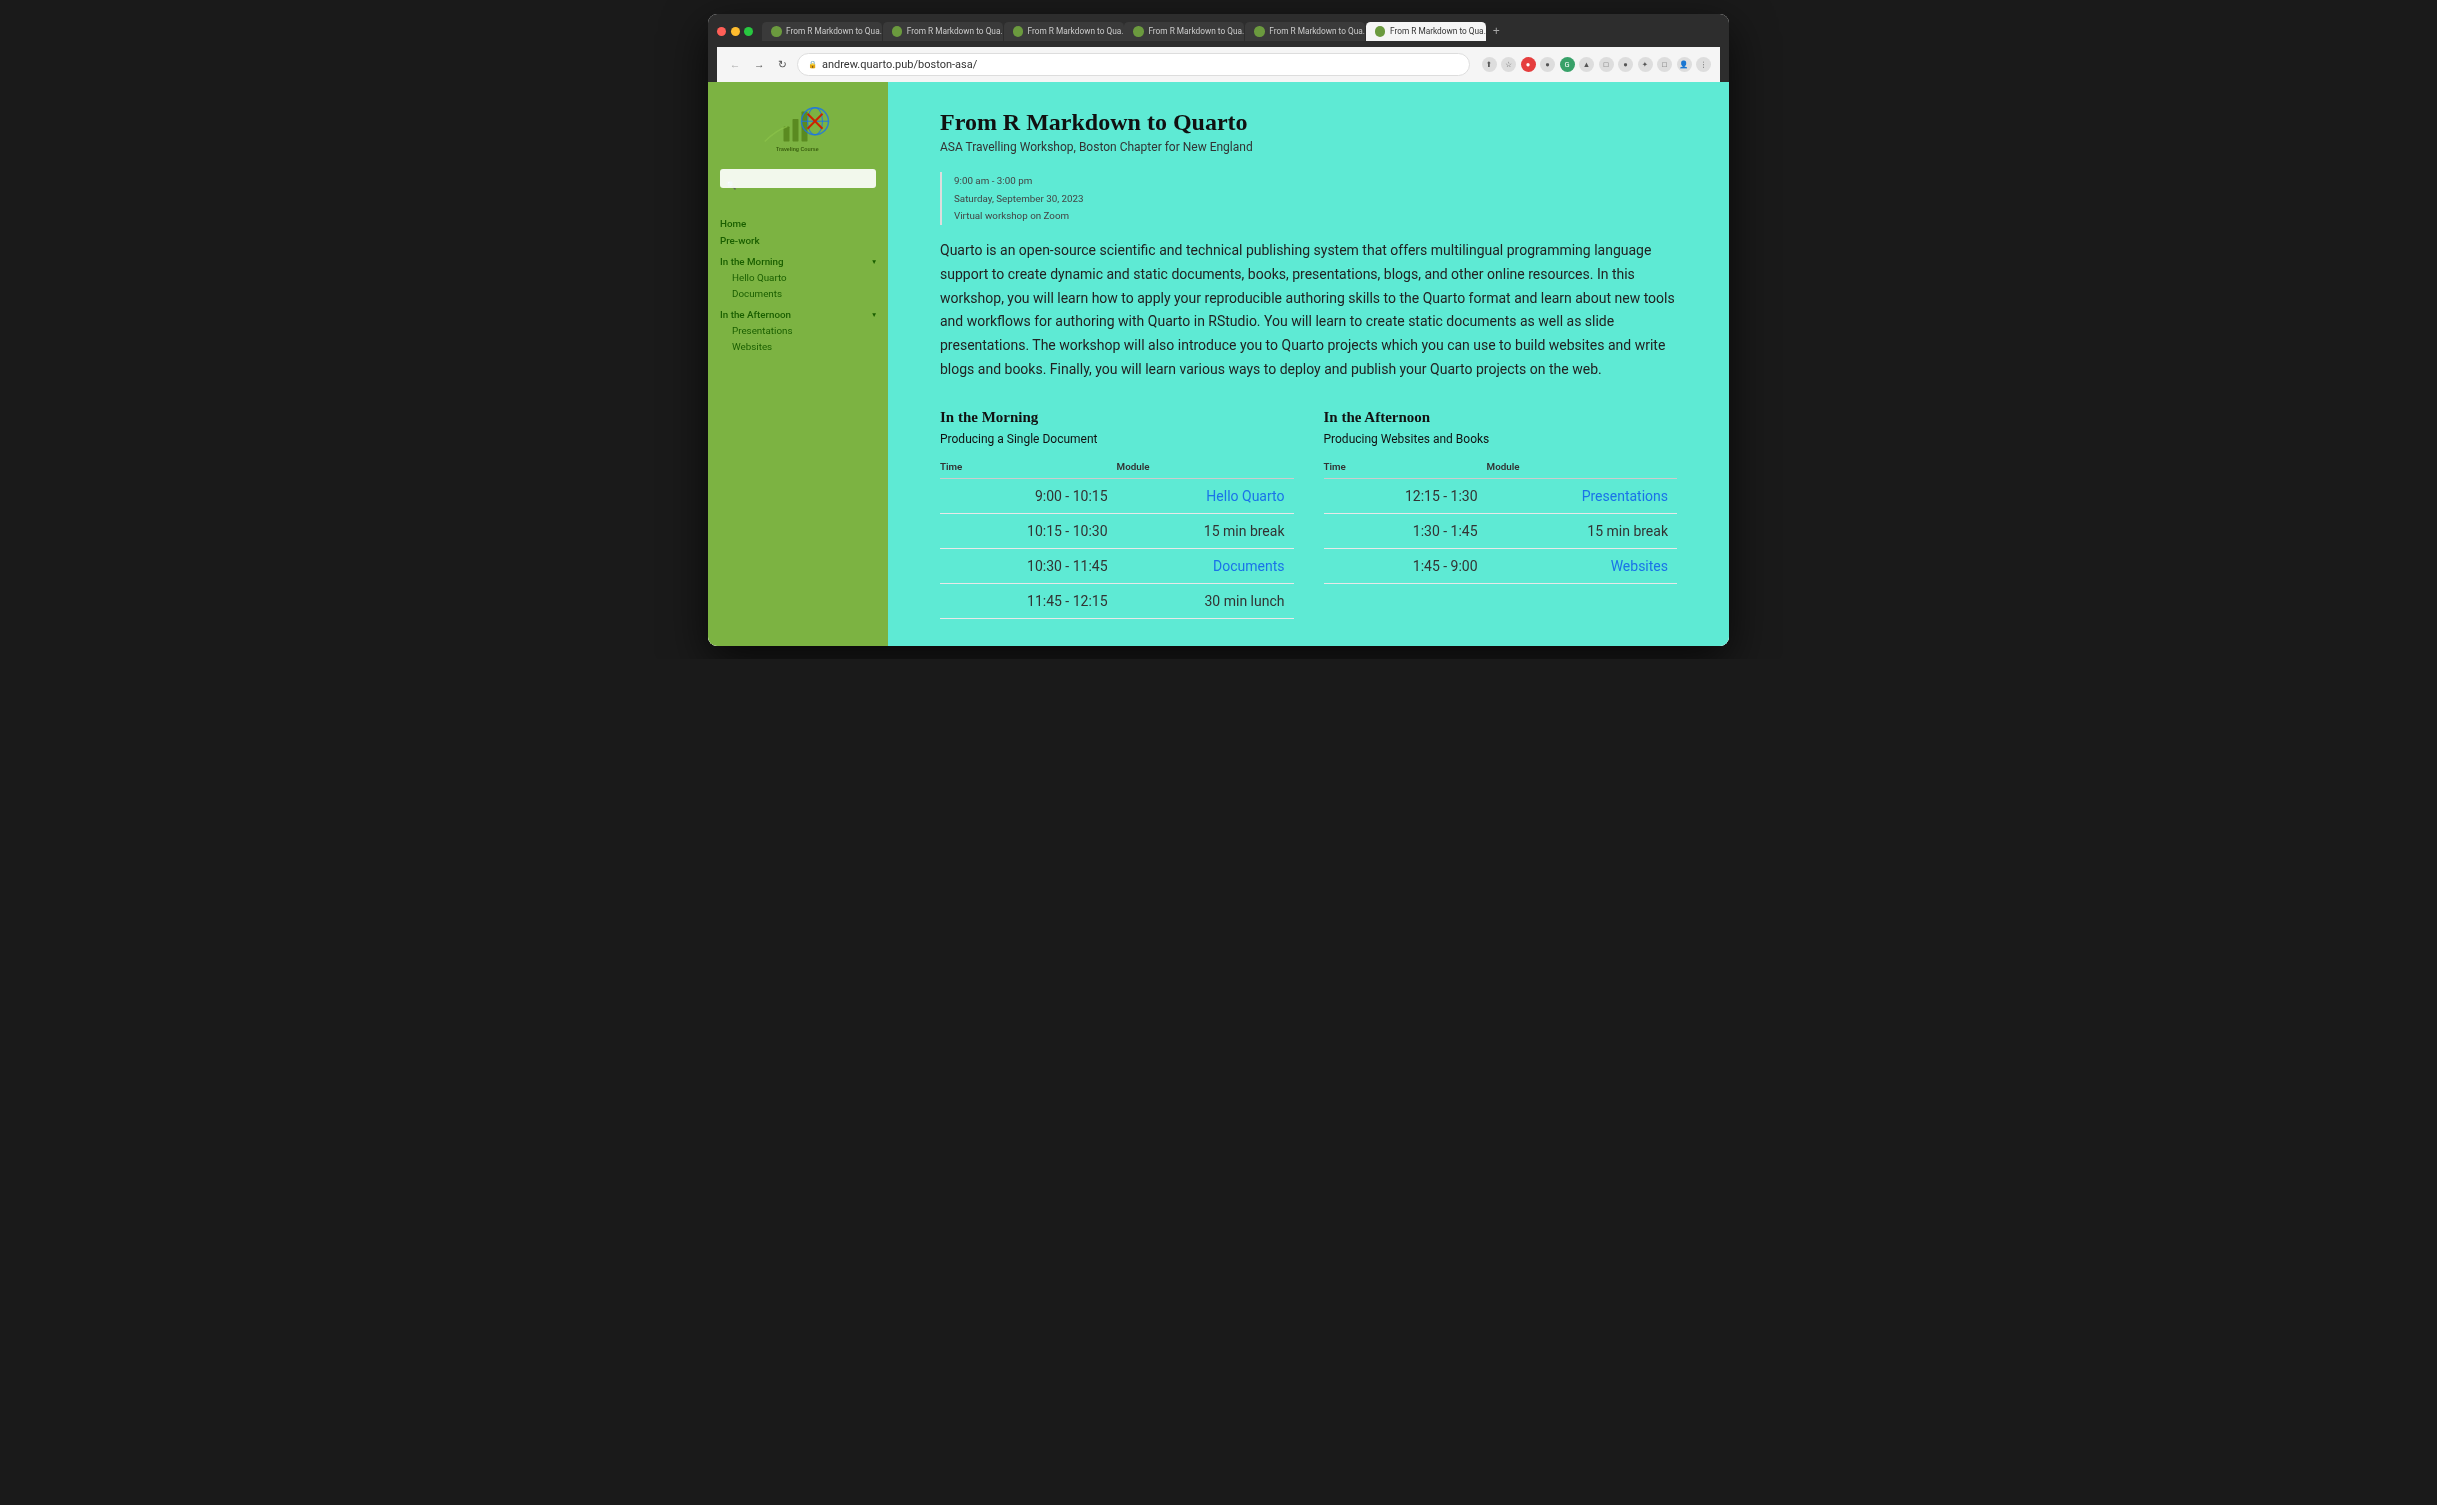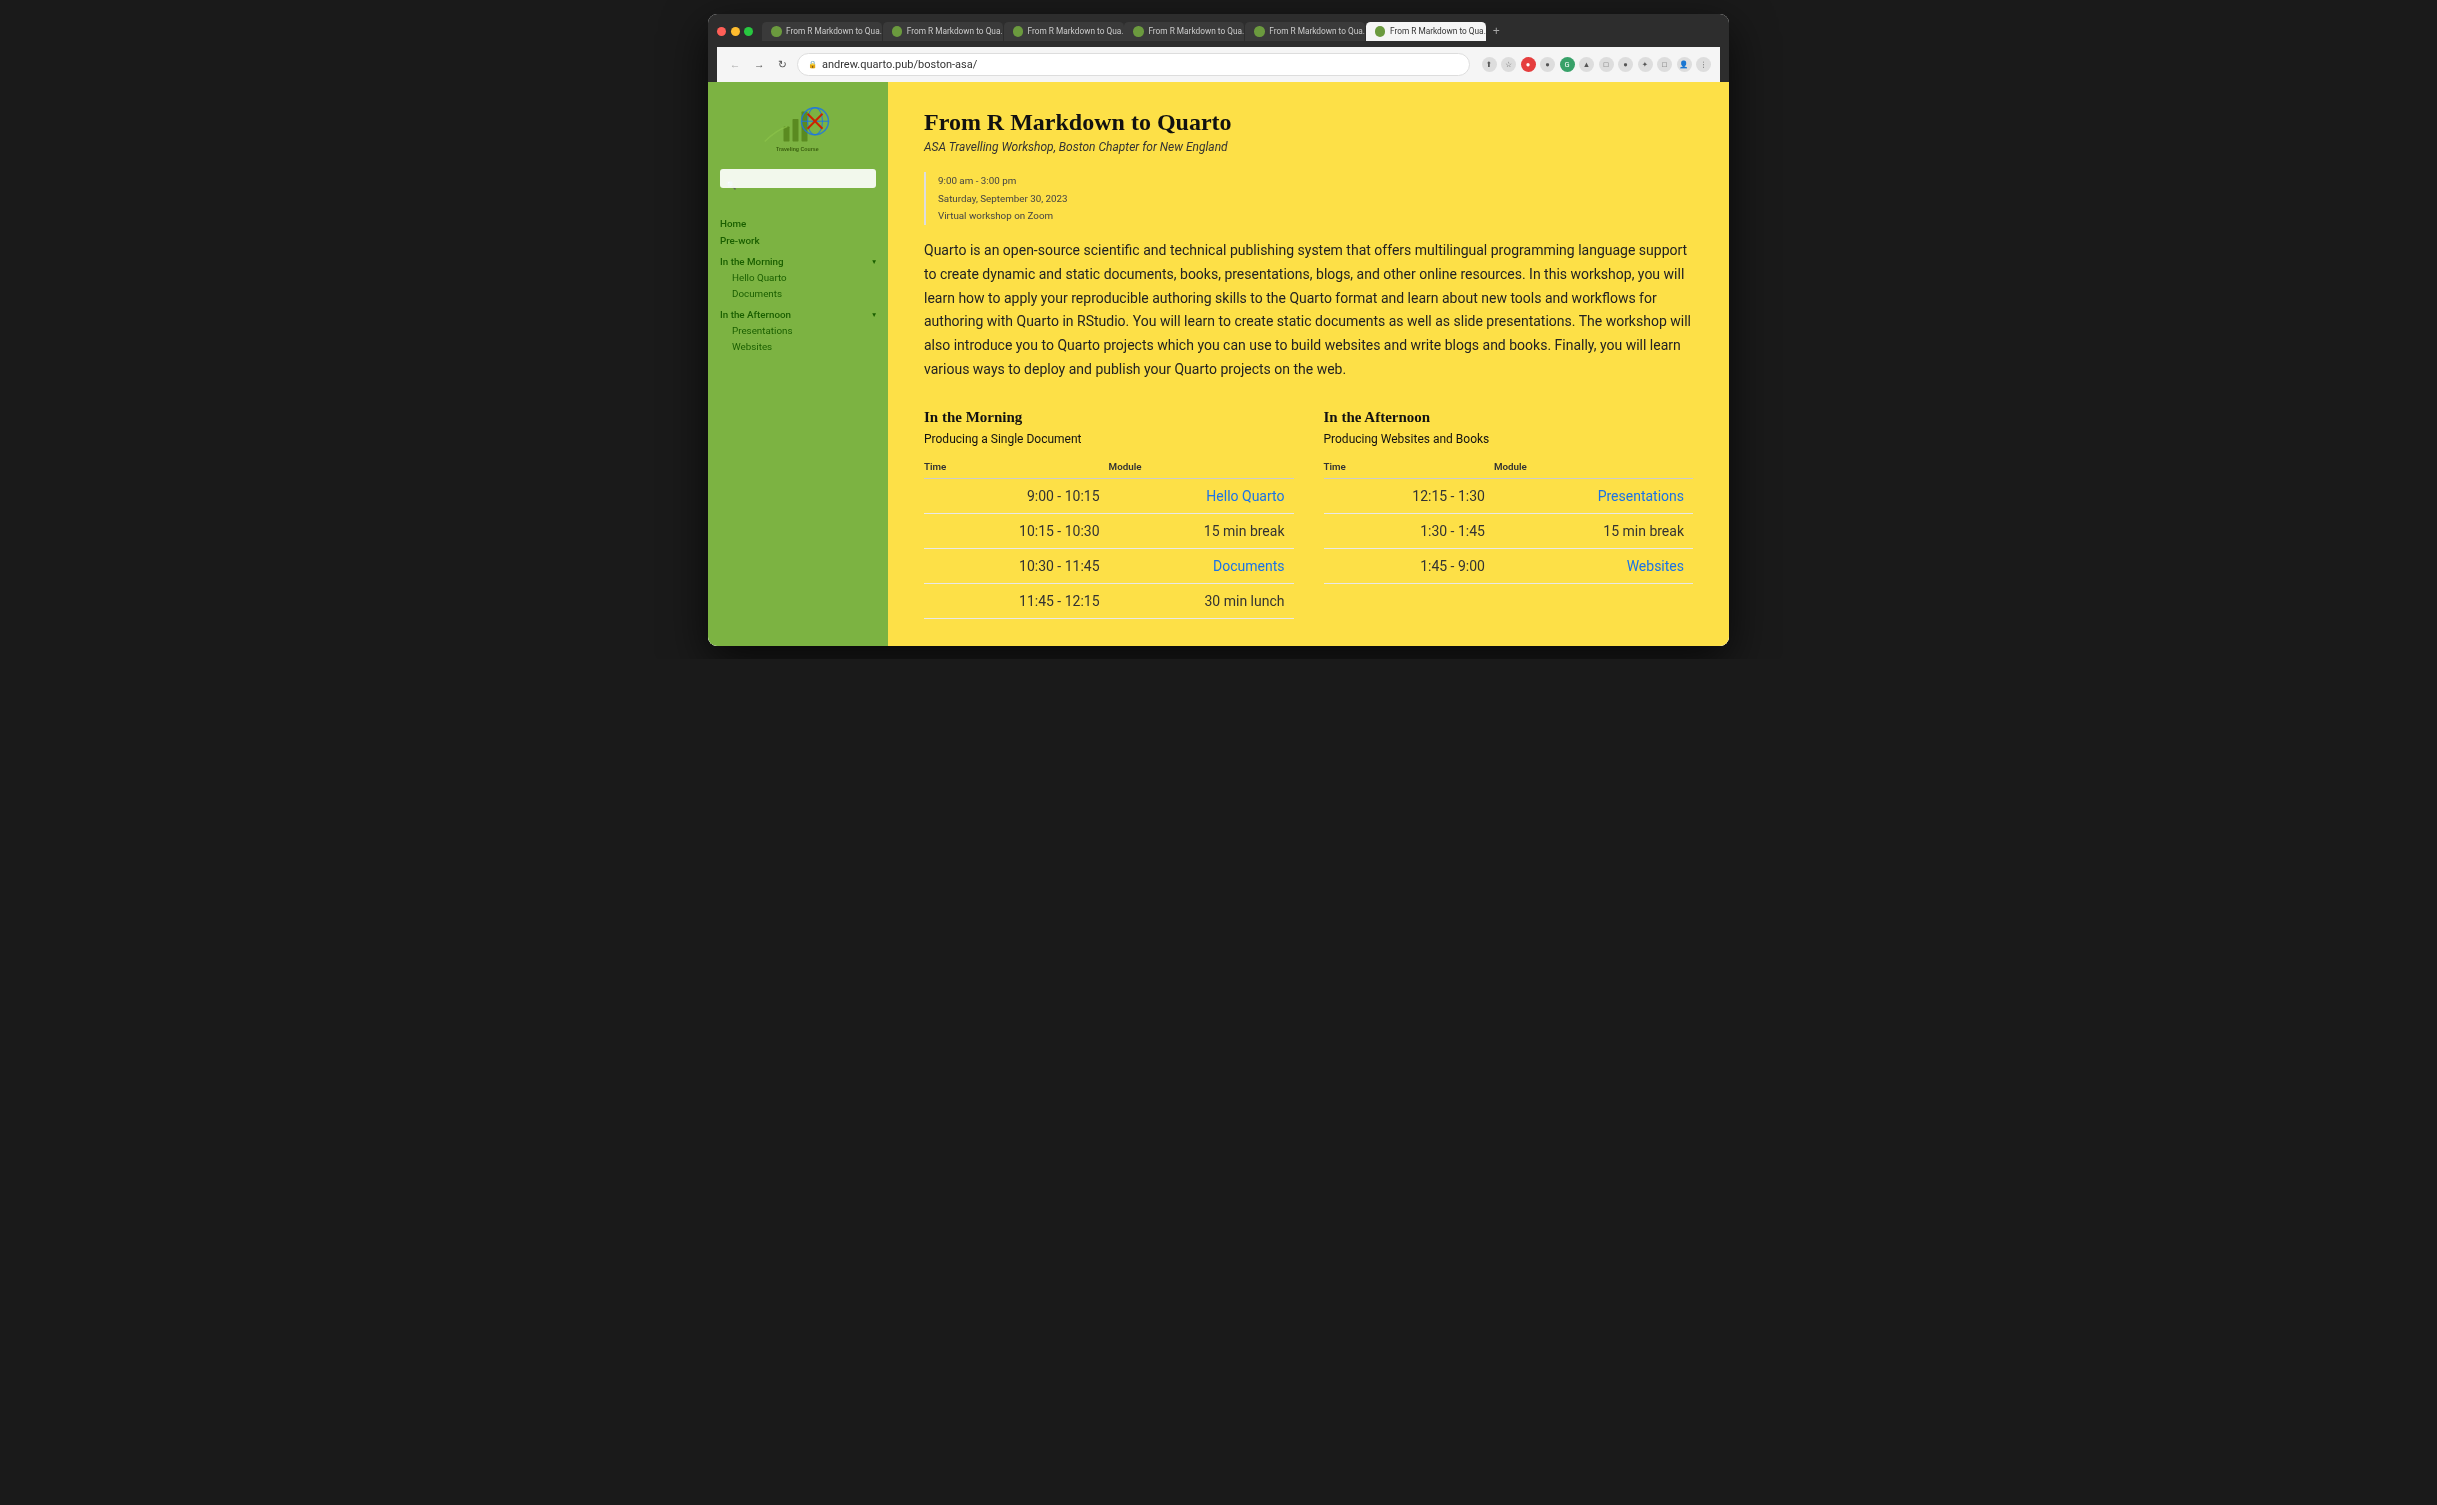--- a/index.html
+++ b/index.html
@@ -255,38 +255,37 @@
     }
 
     .chevron {
       font-size: 7.5px;
       color: #1a5f00;
     }
 
     
     .main-content {
       flex: 1;
-      padding: 27px 36px;
+      padding: 27px 52px;
       overflow-y: auto;
-      background: #fde047;
+      background: #5eead4;
     }
 
     .page-title {
       font-size: 24px;
       font-weight: 700;
       color: #111;
       margin-bottom: 4.5px;
       font-family: Georgia, serif;
     }
 
     .page-subtitle {
       font-size: 12px;
       color: #333;
       margin-bottom: 18px;
-      font-style: italic;
     }
 
     .event-details {
       border-left: 2.3px solid #ddd;
       padding-left: 12px;
       margin-bottom: 14px;
       color: #444;
       font-size: 9.8px;
       line-height: 1.8;
     }

